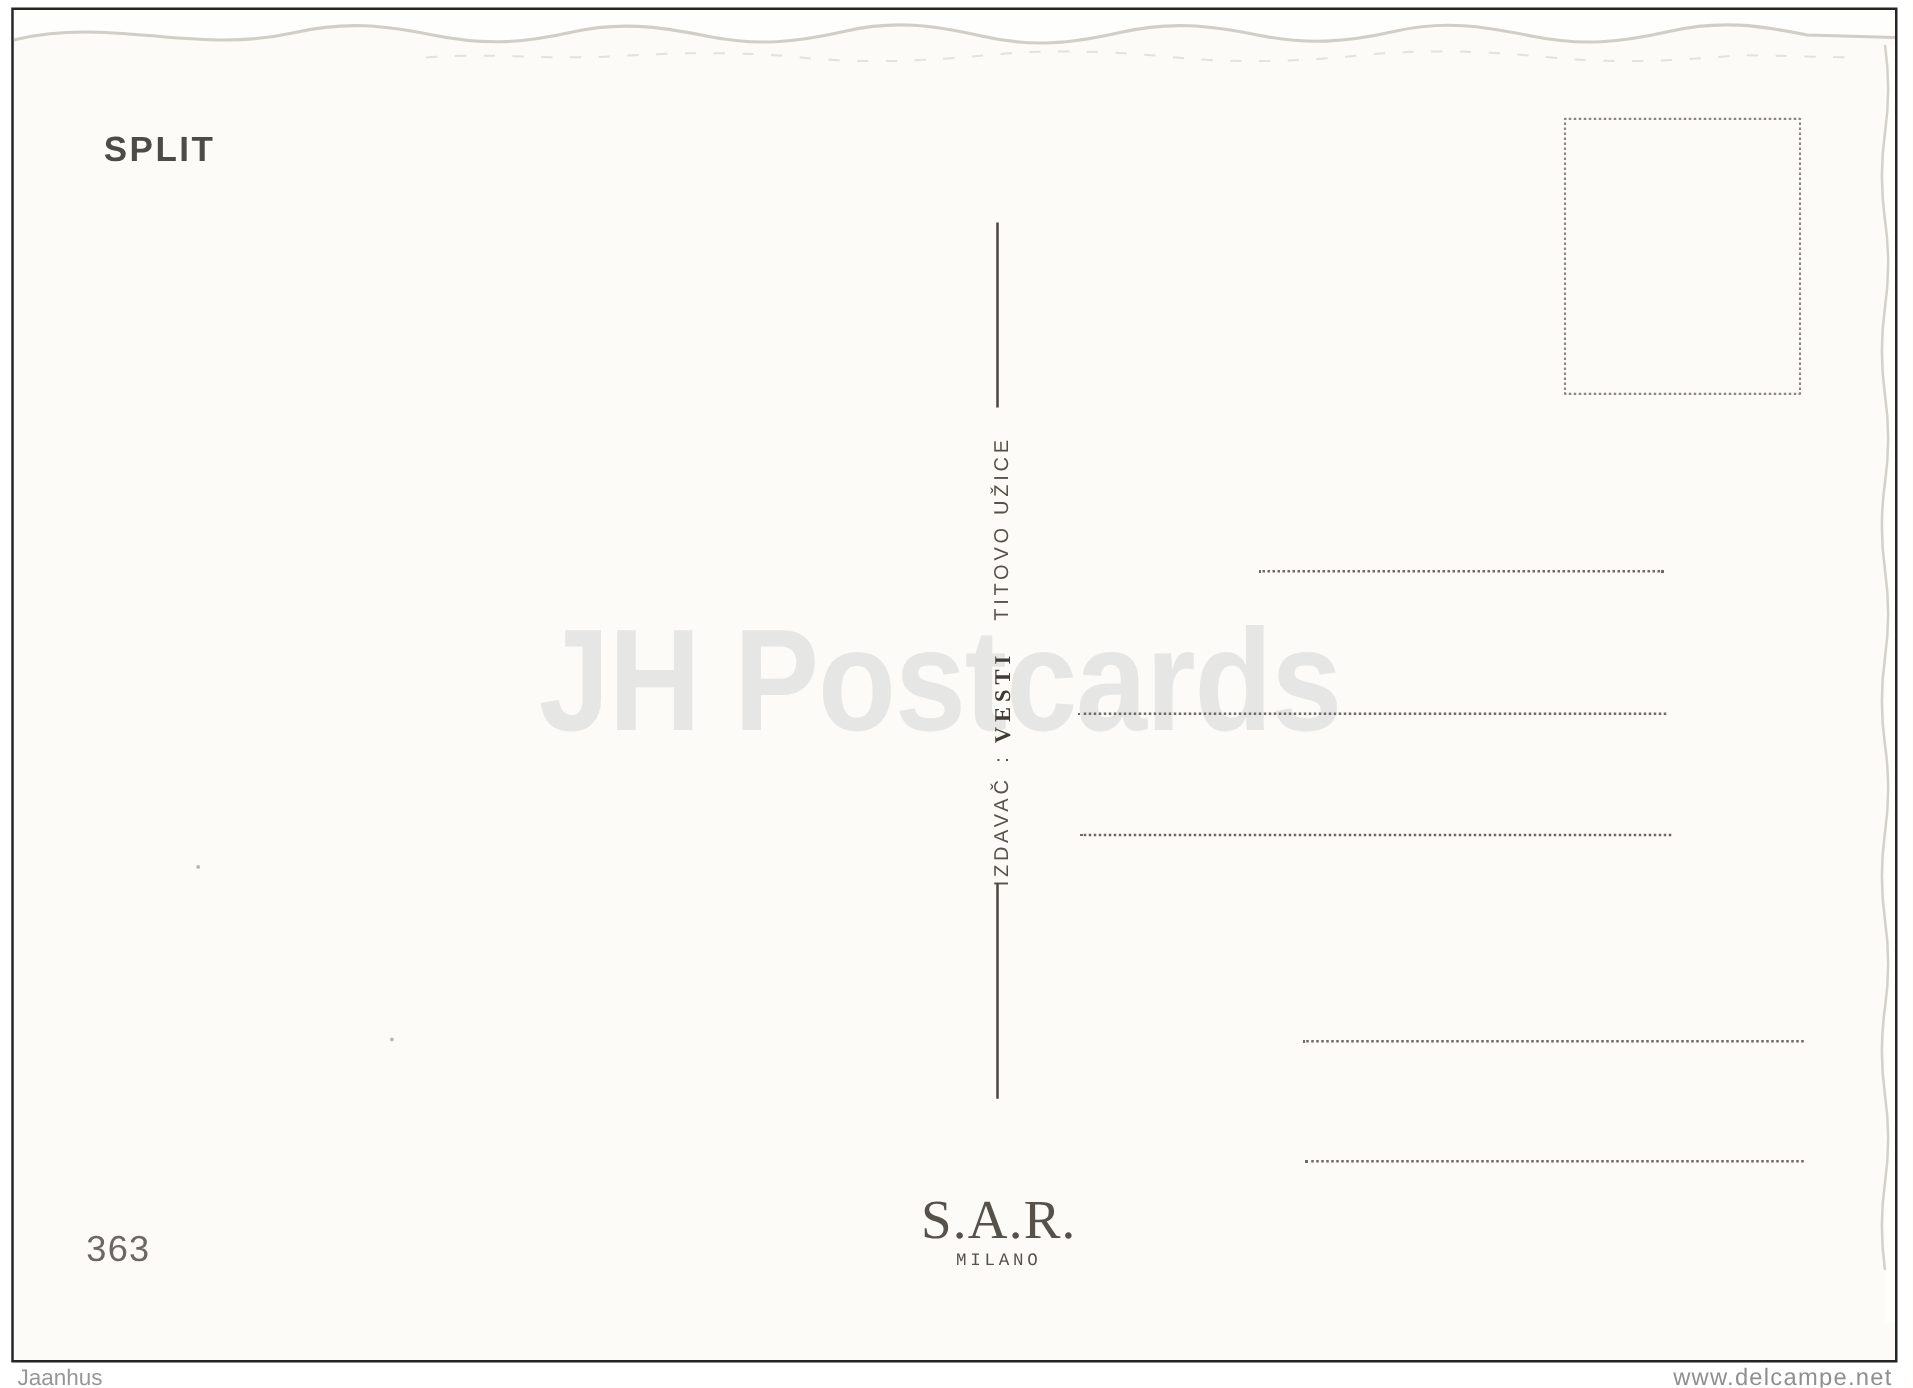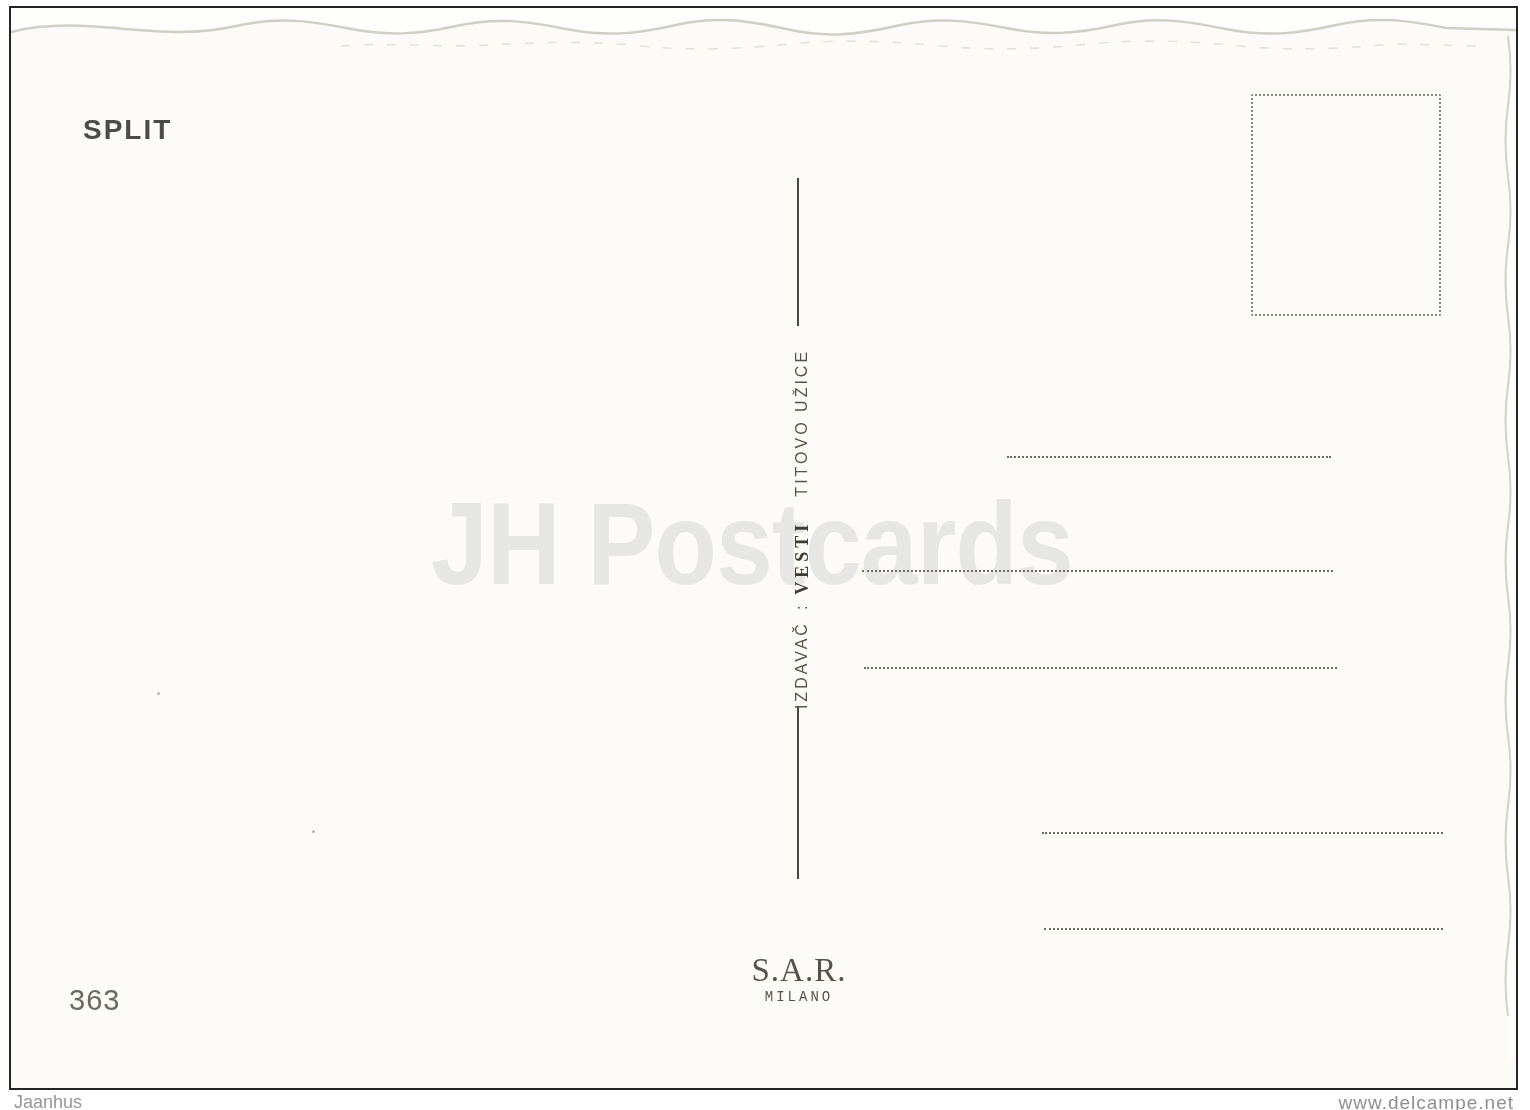--- a/index.html
+++ b/index.html
@@ -27,21 +27,21 @@
     font-size:116px;line-height:1;
     letter-spacing:-1px;
     color:#e6e6e4;
     transform:scaleX(.88);
     transform-origin:center;
     white-space:nowrap;
     z-index:1;
   }
   
   .title{
-    position:absolute;left:72px;top:106px;
+    position:absolute;left:72px;top:96px;
     font-size:28px;font-weight:bold;letter-spacing:2px;
     color:#4c4b47;z-index:2;
   }
   .card-number{
     position:absolute;left:58px;top:976px;
     font-size:29px;color:#6b6762;letter-spacing:1px;z-index:2;
   }
   .stamp-box{
     position:absolute;left:1240px;top:86px;width:186px;height:218px;
     border:2px dotted #8b867f;border-radius:2px;z-index:2;
@@ -70,21 +70,21 @@
   .dotline.l5{left:1033px;top:920px;width:399px;}
   .notice{
     position:absolute;left:1031px;top:941px;width:401px;
     text-align:center;font-size:16px;letter-spacing:2.5px;word-spacing:10px;
     color:#6f6a63;z-index:2;
   }
   .printer{
     position:absolute;left:688px;top:944px;width:200px;
     text-align:center;font-family:"Liberation Serif", serif;color:#56524b;z-index:2;
   }
-  .printer .sar{font-size:33px;line-height:1.1;letter-spacing:1px;}
+  .printer .sar{font-size:44px;line-height:1.1;letter-spacing:1px;}
   .printer .milano{font-size:14px;letter-spacing:3px;margin-top:1px;font-family:Liberation Mono, monospace;}
   .speck{position:absolute;width:3px;height:3px;border-radius:50%;background:#b9b5ae;z-index:2;}
   
   .footer-left{
     position:absolute;left:14px;top:1092px;
     font-size:18px;color:#979797;
   }
   .footer-right{
     position:absolute;right:16px;top:1092px;
     font-size:19px;color:#8f8f8f;letter-spacing:1px;

